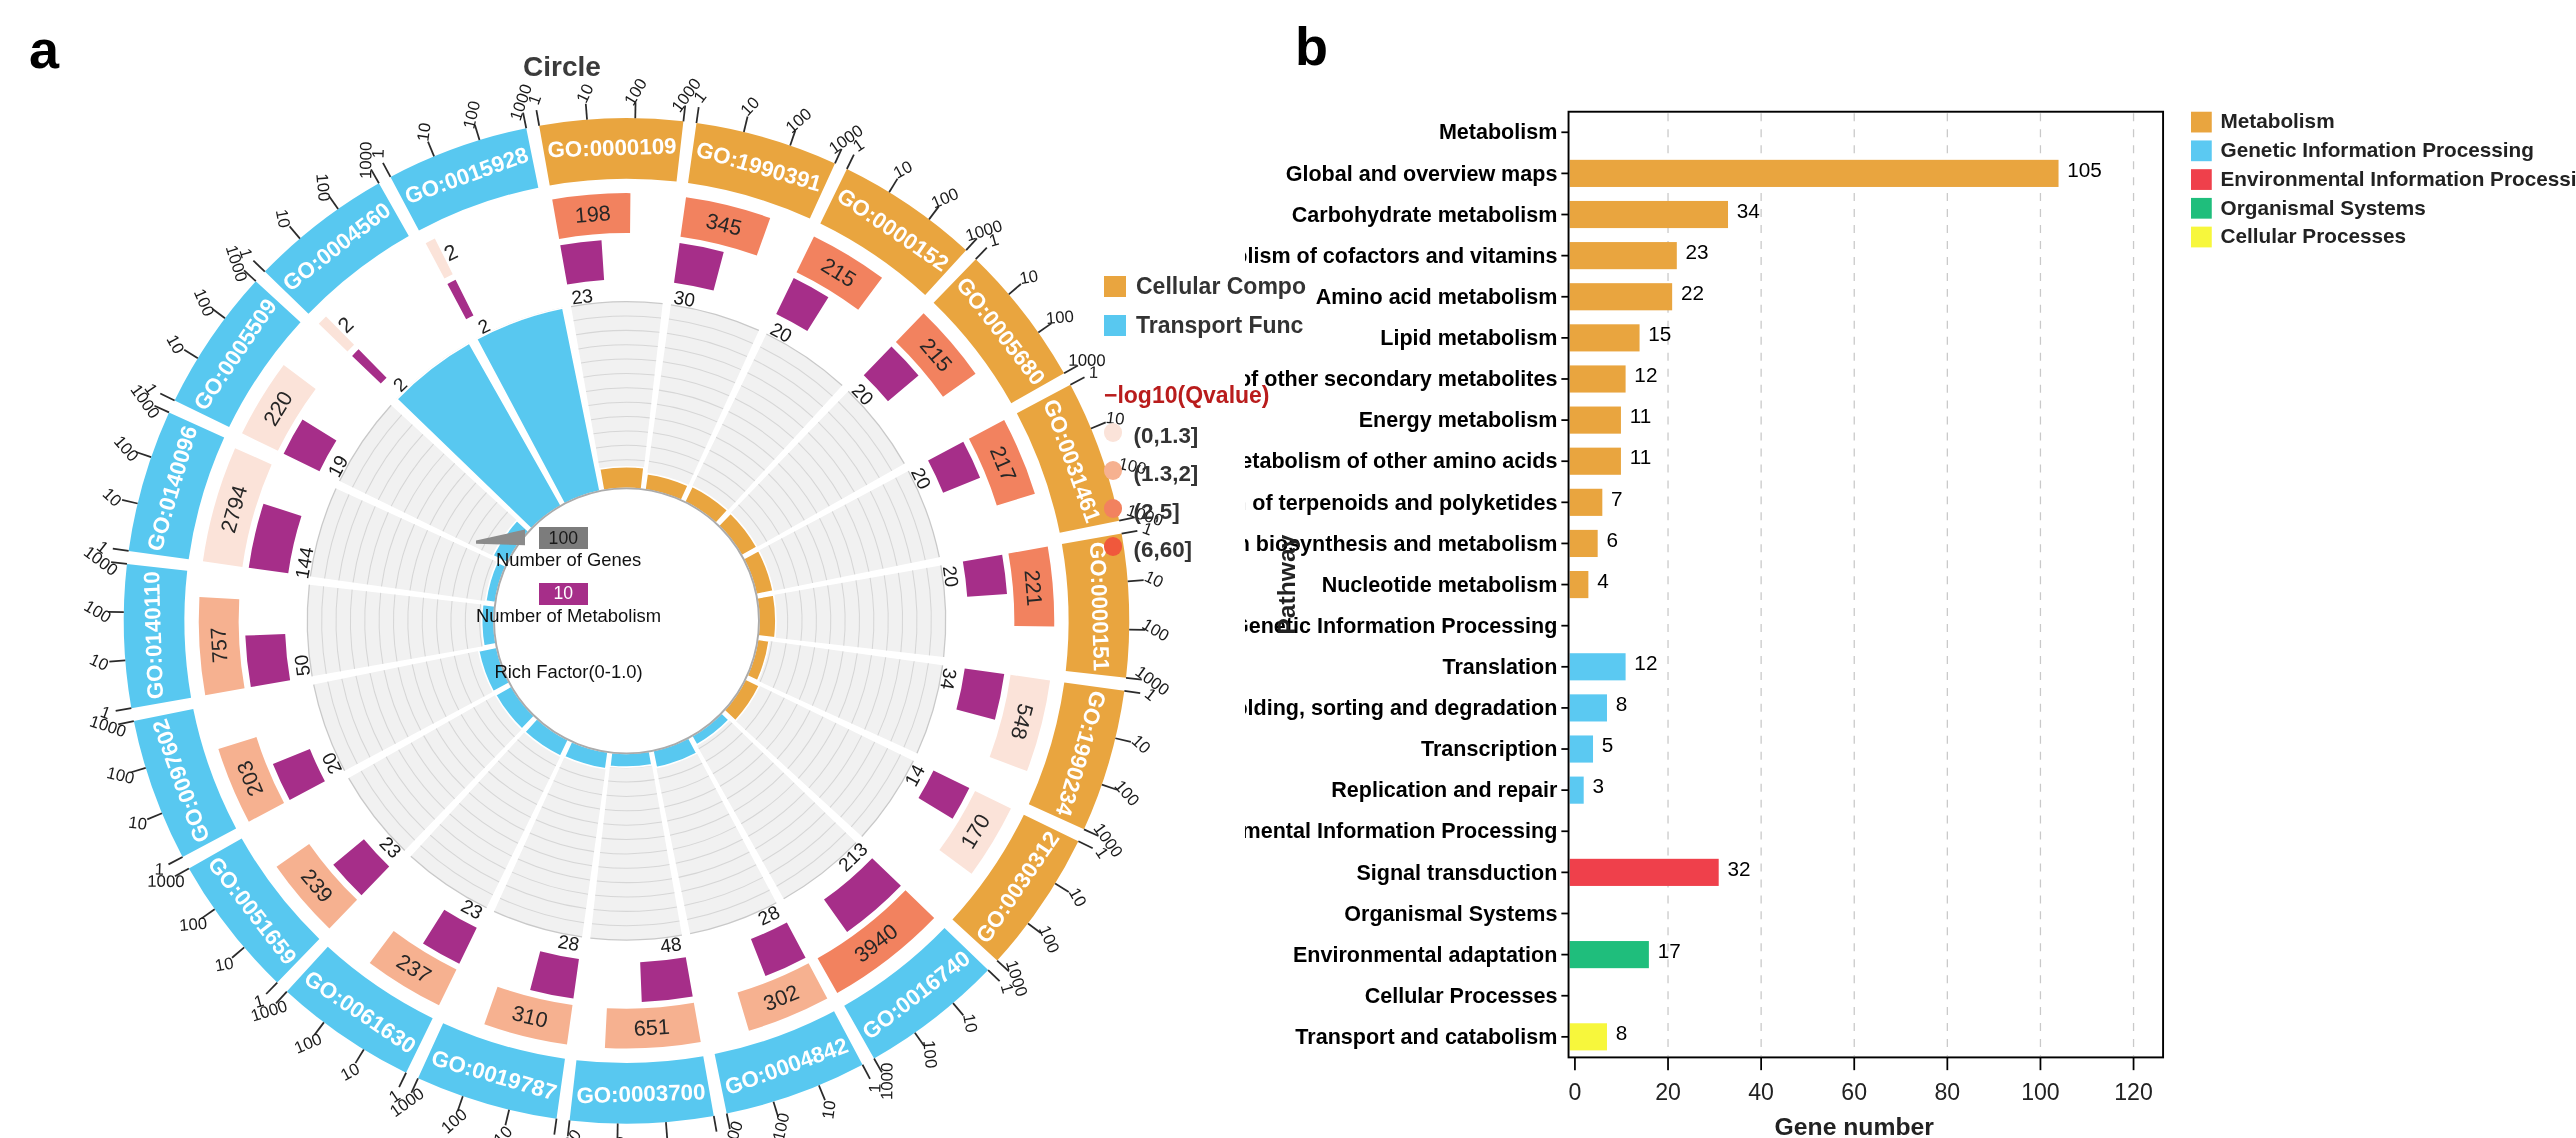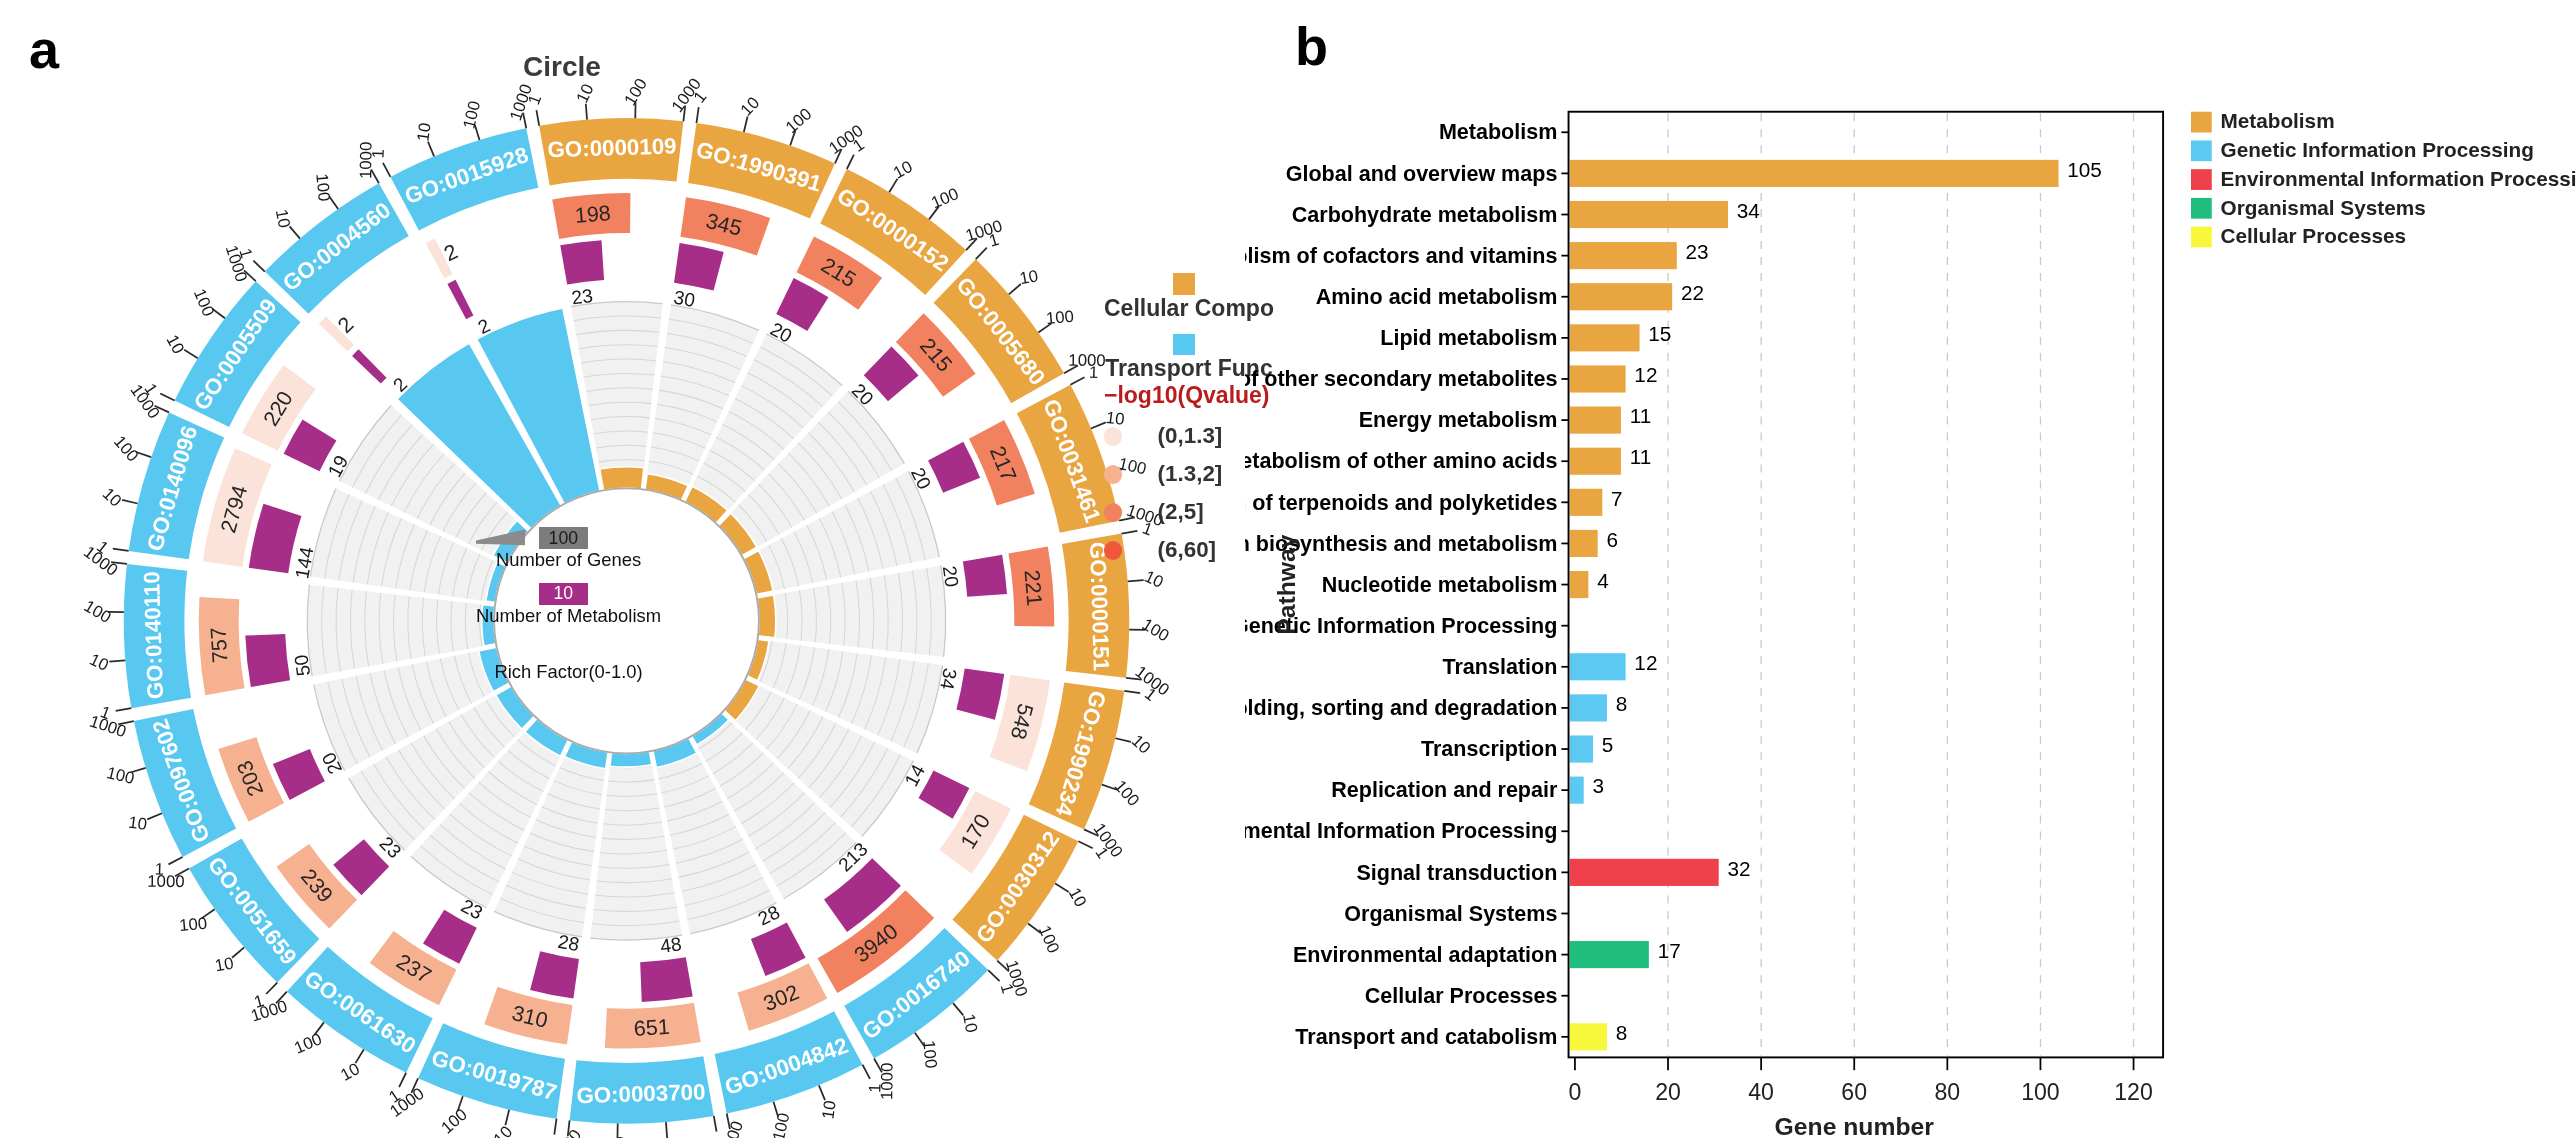--- a/index.html
+++ b/index.html
@@ -8,26 +8,26 @@
   .panel-letter{position:absolute;font-size:54px;font-weight:bold;color:#000;line-height:1;}
   #panel-a-label{left:29px;top:22.4px;}
   #panel-b-label{left:1295px;top:19px;}
   #circle-title{position:absolute;left:450px;top:51px;width:224px;text-align:center;
                 font-size:28px;font-weight:bold;color:#3b3b3b;}
   svg{position:absolute;top:0;left:0;}
   #svg-a{left:0;}
   #svg-b{left:1245px;}
   .legend-box{position:absolute;}
   #cat-legend{left:1104px;top:273px;}
-  .cat-row{display:flex;align-items:center;margin-bottom:12px;white-space:nowrap;flex-direction:column;}
+  .cat-row{display:flex;align-items:center;margin-bottom:12px;white-space:nowrap;}
   .cat-swatch{width:21.6px;height:21.6px;margin-right:10.4px;flex:0 0 auto;}
   .cat-label{font-size:23px;font-weight:bold;color:#333;}
   #qvalue-legend{left:1104px;top:382px;}
   #qvalue-title{font-size:23px;font-weight:bold;color:#b91c1c;margin-bottom:14.4px;}
-  .q-row{display:flex;align-items:center;margin-bottom:12px;gap:24px;}
+  .q-row{display:flex;margin-bottom:12px;}
   .q-swatch{width:18.4px;height:18.4px;border-radius:50%;margin-right:11.2px;flex:0 0 auto;}
   .q-label{font-size:22.4px;font-weight:bold;color:#333;}
   #center-legend{left:476px;top:527px;}
   .cl-row{display:flex;align-items:center;margin-bottom:11.2px;flex-direction:column;}
   .cl-swatch{width:49px;height:22.4px;display:flex;align-items:center;justify-content:center;
              font-size:17.6px;margin-right:10.4px;flex:0 0 auto;}
   .cl-label{font-size:18.4px;color:#111;white-space:nowrap;}
 </style>
 </head>
 <body>

